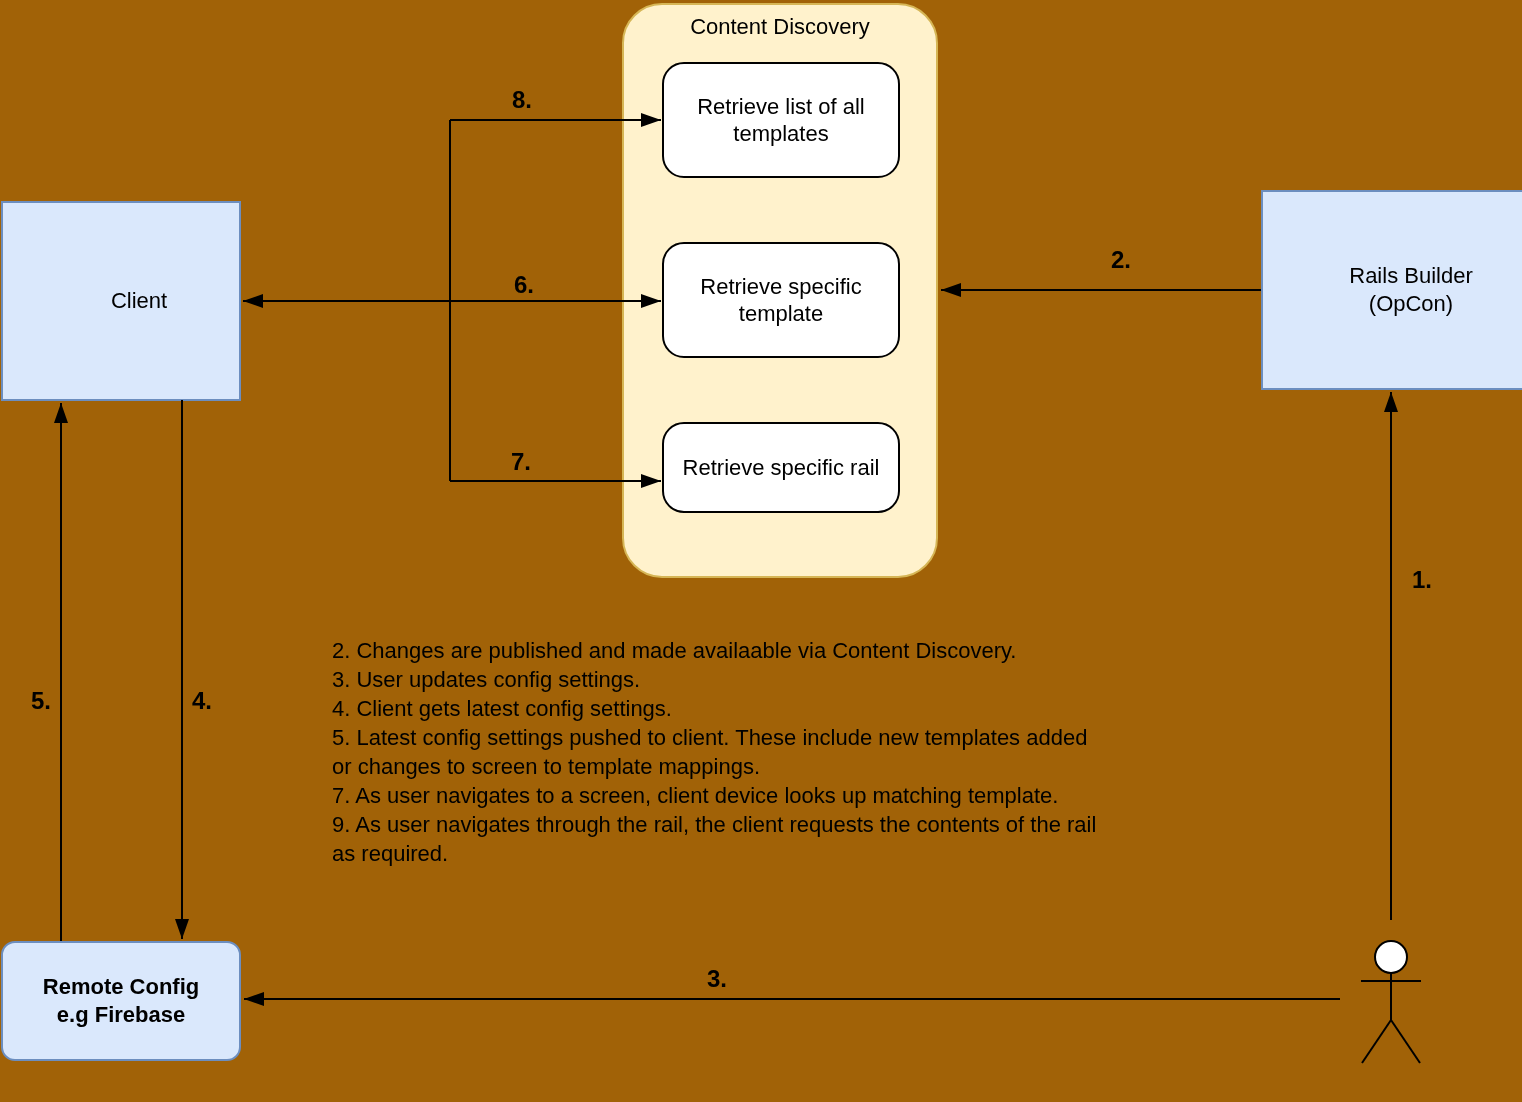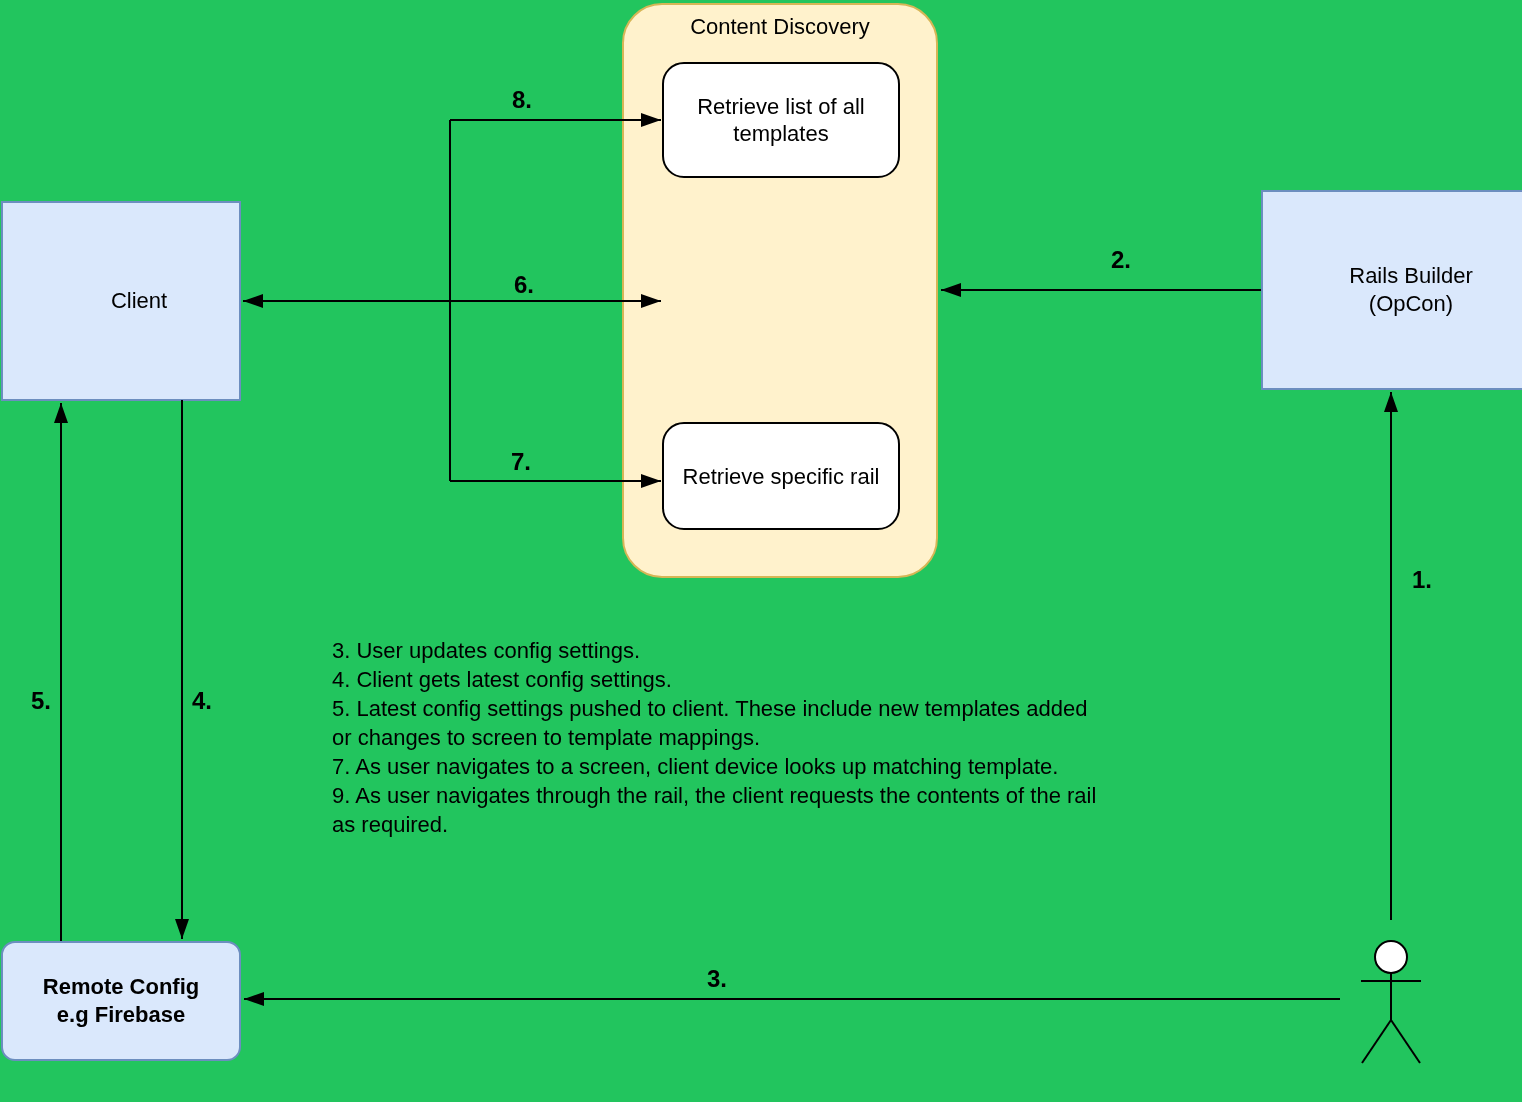--- a/index.html
+++ b/index.html
@@ -1,20 +1,20 @@
 <!DOCTYPE html>
 <html><head>
 <meta charset="utf-8">
 <style>
   html, body { margin: 0; padding: 0; background: #ffffff; }
   .canvas {
     position: relative;
     width: 1522px;
     height: 1102px;
-    background: #22c55e;
+    background: #a16207;
     font-family: "Liberation Sans", sans-serif;
     color: #000000;
     overflow: hidden;
   }
   .abs { position: absolute; }
 
   
   .cd-container {
     left: 622px; top: 3px; width: 312px; height: 571px;
     background: #fff2cc;
@@ -37,21 +37,21 @@
     align-items: center;
     justify-content: center;
     text-align: center;
     font-size: 22px;
     line-height: 27px;
     padding: 16px 10px;
     box-sizing: border-box;
   }
   .cd-box1 { left: 662px; top: 62px;  width: 238px; height: 116px; }
   .cd-box2 { left: 662px; top: 242px; width: 238px; height: 116px; }
-  .cd-box3 { left: 662px; top: 422px; width: 238px; height: 108px; }
+  .cd-box3 { left: 662px; top: 422px; width: 238px; height: 91px; }
 
   
   .node {
     background: #dae8fc;
     border: 2px solid #6c8ebf;
     display: flex;
     align-items: center;
     justify-content: center;
     text-align: center;
     font-size: 22px;
@@ -99,20 +99,23 @@
 </head>
 <body>
 
 <div class="canvas">
 
   <div class="abs cd-container"></div>
   <div class="abs cd-title">Content Discovery</div>
 
   <div class="abs cd-box cd-box1">
     <span>Retrieve list of all templates</span>
+  </div>
+  <div class="abs cd-box cd-box2">
+    <span>Retrieve specific template</span>
   </div>
   <div class="abs cd-box cd-box3">
     <span>Retrieve specific rail</span>
   </div>
 
   <div class="abs node node-client">
     <span>Client</span>
   </div>
   <div class="abs node node-rails">
     <span>Rails Builder
@@ -163,20 +166,21 @@
   <div class="abs num" style="left:522px; top:87px;">8.</div>
   <div class="abs num" style="left:524px; top:272px;">6.</div>
   <div class="abs num" style="left:521px; top:449px;">7.</div>
   <div class="abs num" style="left:1121px; top:247px;">2.</div>
   <div class="abs num" style="left:1422px; top:567px;">1.</div>
   <div class="abs num" style="left:41px; top:688px;">5.</div>
   <div class="abs num" style="left:202px; top:688px;">4.</div>
   <div class="abs num" style="left:717px; top:966px;">3.</div>
 
   <div class="abs notes">
+    <div class="note-line">2. Changes are published and made availaable via Content Discovery.</div>
     <div class="note-line">3. User updates config settings.</div>
     <div class="note-line">4. Client gets latest config settings.</div>
     <div class="note-line">5. Latest config settings pushed to client. These include new templates added
 or changes to screen to template mappings.</div>
     <div class="note-line">7. As user navigates to a screen, client device looks up matching template.</div>
     <div class="note-line">9. As user navigates through the rail, the client requests the contents of the rail
 as required.</div>
   </div>
 
   <div class="abs operator-label">Operator</div>

